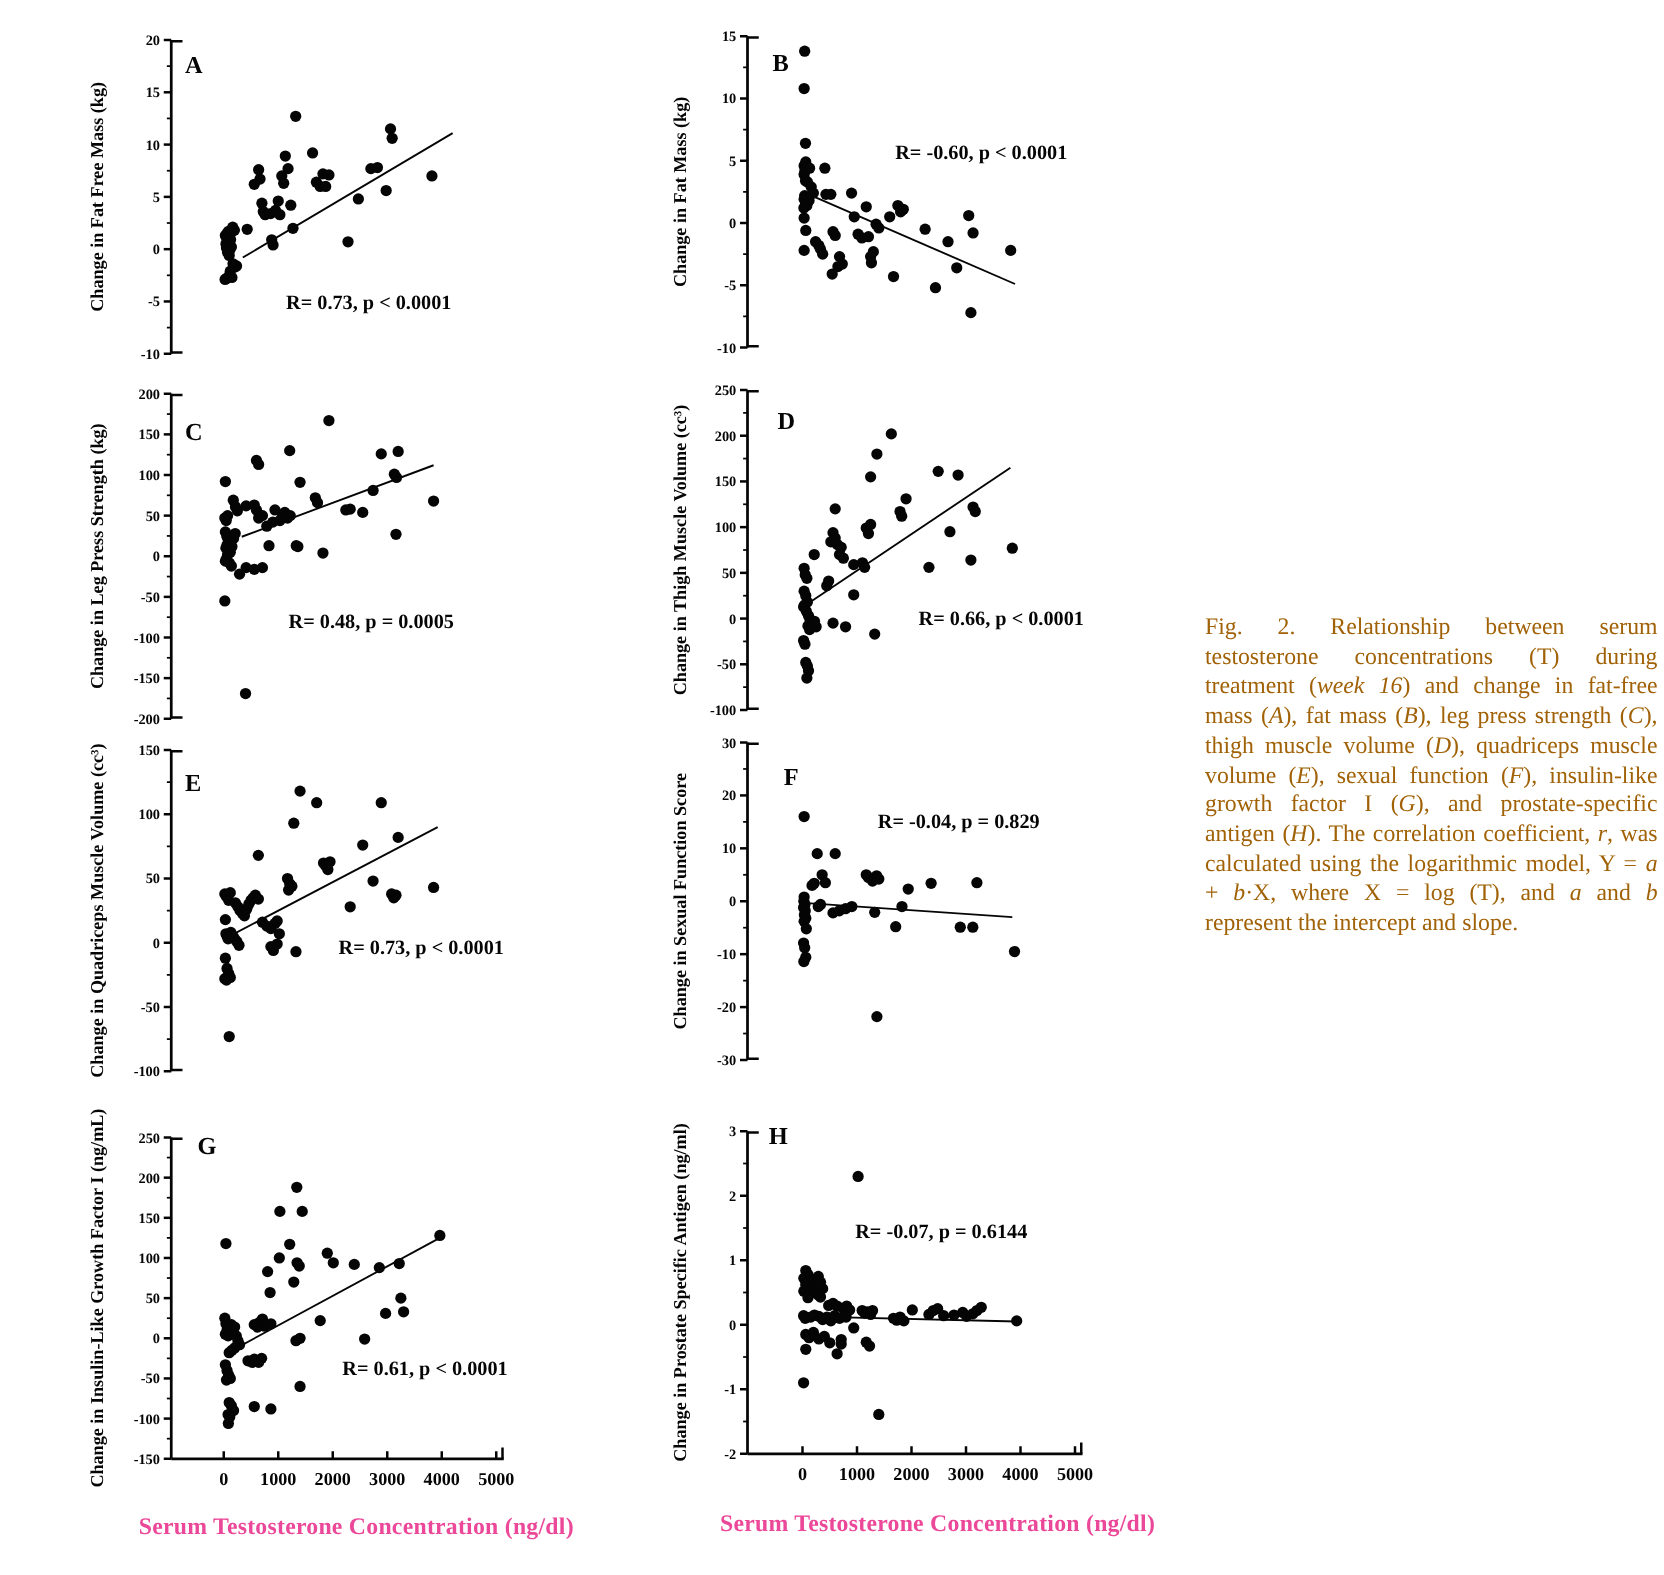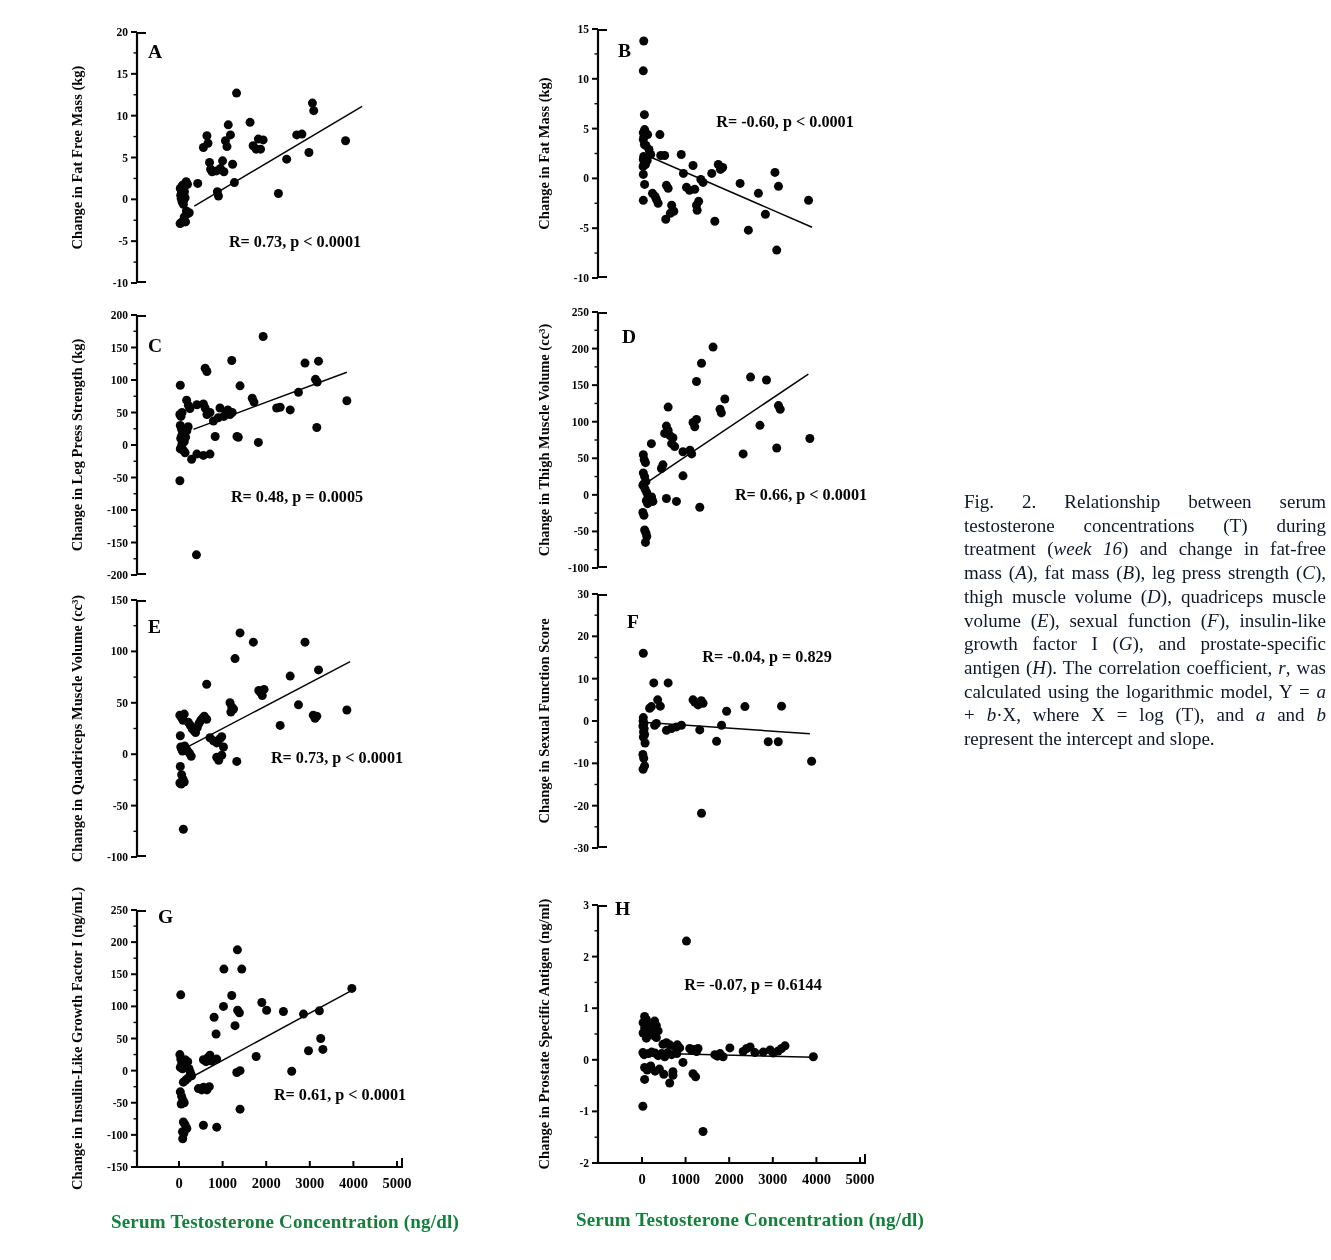--- a/index.html
+++ b/index.html
@@ -1,23 +1,23 @@
 <!DOCTYPE html>
 <html><head>
 <meta charset="utf-8">
 <style>
   html,body{margin:0;padding:0;background:#fff;}
   .page{position:relative;width:1331px;height:1260px;background:#ffffff;overflow:hidden;
         font-family:"Liberation Serif","DejaVu Serif",serif;color:#000;}
   .panel-svg{position:absolute;overflow:visible;}
   svg text{font-family:"Liberation Serif","DejaVu Serif",serif;fill:#050505;}
   .xaxis-label{position:absolute;font-weight:bold;font-size:19px;text-align:center;
-               letter-spacing:0.2px;color:#15803d;}
+               letter-spacing:0.2px;color:#ec4899;}
   .caption{position:absolute;left:964px;top:490px;width:362px;font-size:19px;
-           line-height:23.7px;text-align:justify;color:#0f172a;}
+           line-height:23.7px;text-align:justify;color:#a16207;}
   .caption i{font-style:italic;}
 </style>
 </head>
 <body>
 
 <div class="page">
   <svg id="plot-A" class="panel-svg" style="left:60px;top:10px" width="360" height="290" viewBox="0 0 360 290">
       <line x1="77" y1="22" x2="77" y2="273" stroke="#050505" stroke-width="2.2"></line>
       <line x1="77" y1="23" x2="86" y2="23" stroke="#050505" stroke-width="2"></line>
       <line x1="77" y1="272" x2="86" y2="272" stroke="#050505" stroke-width="2"></line>

